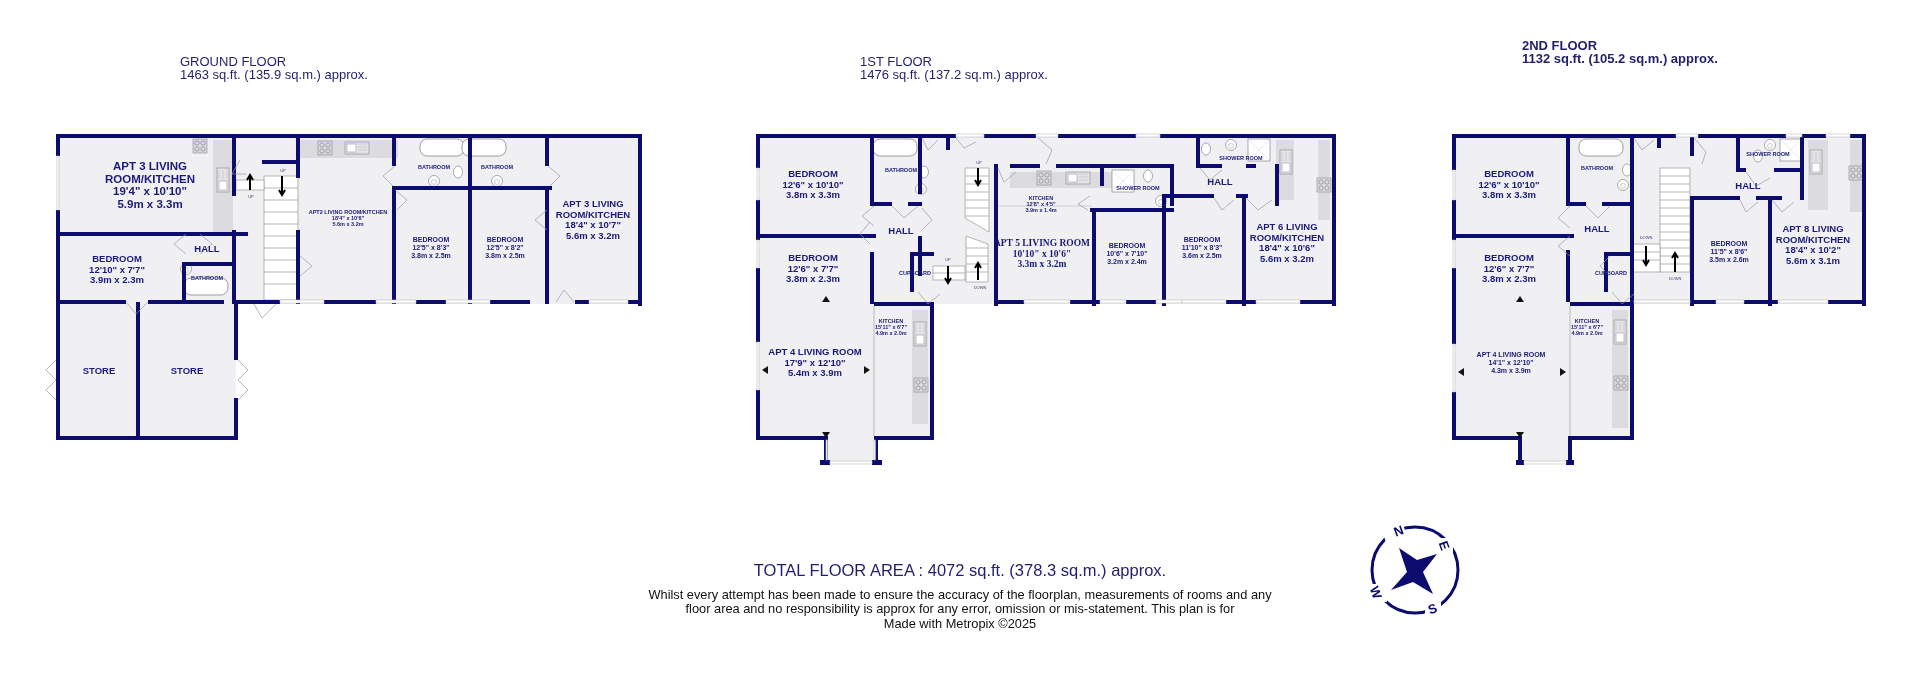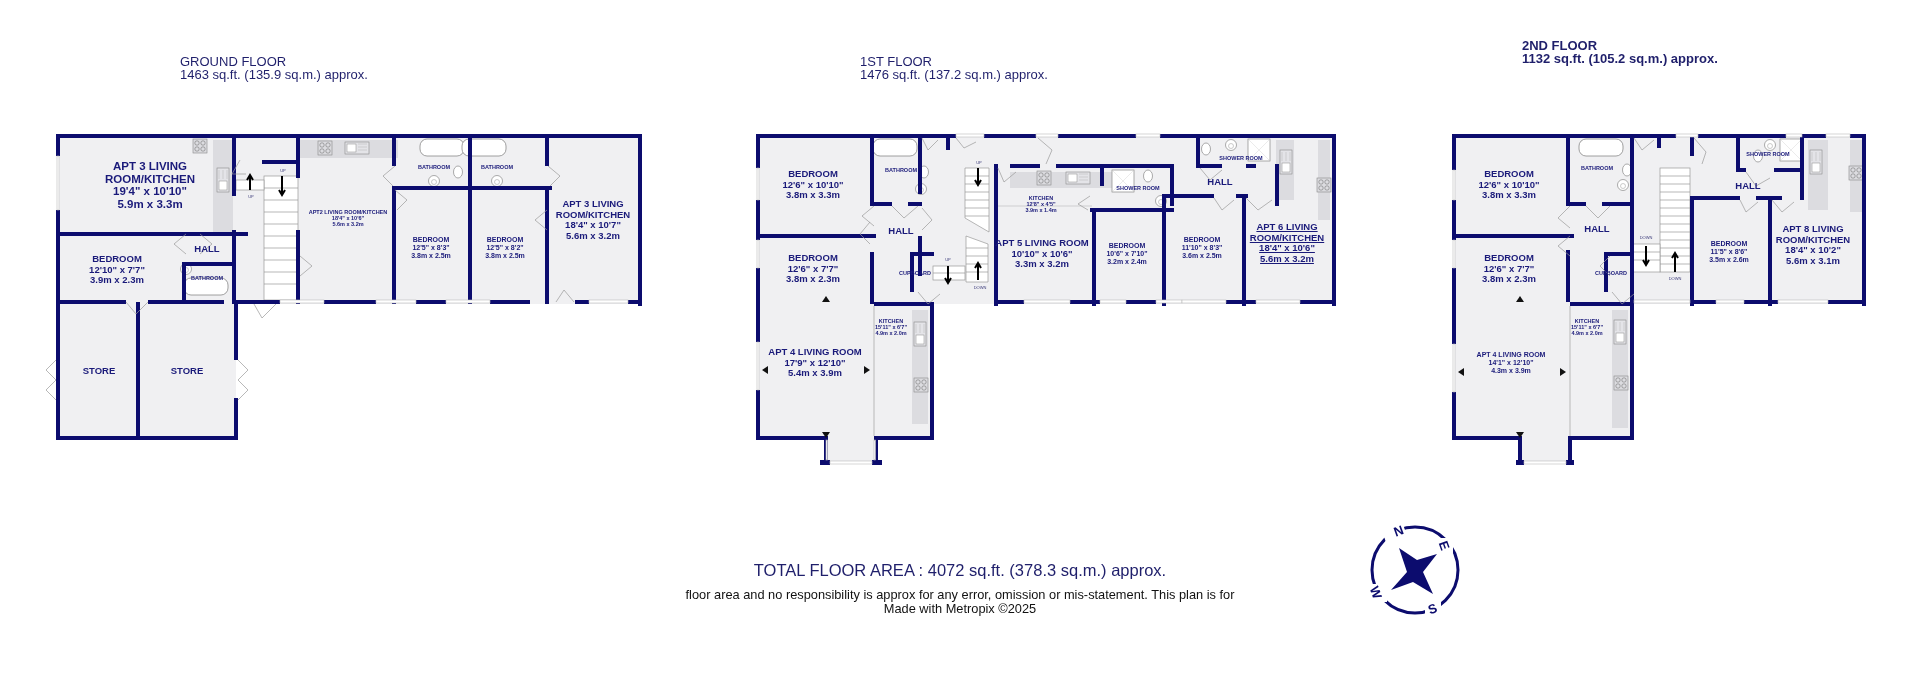--- a/index.html
+++ b/index.html
@@ -497,42 +497,42 @@
   <span class="dim">5.4m  x 3.9m</span>
 </div>
 <div class="room-label xs" style="left:1041px;top:204px;">
   <span class="name">KITCHEN</span>
   <span class="dim">12'8"  x 4'5"</span>
   <span class="dim">3.9m  x 1.4m</span>
 </div>
 <div class="room-label xs" style="left:1138px;top:188px;">
   <span class="name">SHOWER ROOM</span>
 </div>
-<div class="room-label md" style="left:1042px;top:254px;">
+<div class="room-label md" style="left:1042px;top:254px;font-family:Liberation Serif, serif;">
   <span class="name">APT 5 LIVING ROOM</span>
   <span class="dim">10'10"  x 10'6"</span>
   <span class="dim">3.3m  x 3.2m</span>
 </div>
 <div class="room-label sm" style="left:1127px;top:254px;">
   <span class="name">BEDROOM</span>
   <span class="dim">10'6"  x 7'10"</span>
   <span class="dim">3.2m  x 2.4m</span>
 </div>
 <div class="room-label sm" style="left:1202px;top:248px;">
   <span class="name">BEDROOM</span>
   <span class="dim">11'10"  x 8'3"</span>
   <span class="dim">3.6m  x 2.5m</span>
 </div>
 <div class="room-label xs" style="left:1241px;top:158px;">
   <span class="name">SHOWER ROOM</span>
 </div>
 <div class="room-label md" style="left:1220px;top:182px;">
   <span class="name">HALL</span>
 </div>
-<div class="room-label md" style="left:1287px;top:243px;text-decoration:underline;">
+<div class="room-label md" style="left:1287px;top:243px;">
   <span class="name">APT 6 LIVING</span>
   <span class="name">ROOM/KITCHEN</span>
   <span class="dim">18'4"  x 10'6"</span>
   <span class="dim">5.6m  x 3.2m</span>
 </div>
 <span class="tiny" style="left:979px;top:162px;">UP</span>
 <span class="tiny" style="left:948px;top:259px;">UP</span>
 <span class="tiny" style="left:980px;top:287px;">DOWN</span>
 
 <div class="room-label md" style="left:1509px;top:185px;">
@@ -579,20 +579,21 @@
   <span class="name">APT 8 LIVING</span>
   <span class="name">ROOM/KITCHEN</span>
   <span class="dim">18'4"  x 10'2"</span>
   <span class="dim">5.6m  x 3.1m</span>
 </div>
 <span class="tiny" style="left:1646px;top:237px;">DOWN</span>
 <span class="tiny" style="left:1675px;top:278px;">DOWN</span>
 
 <div id="total">TOTAL FLOOR AREA : 4072 sq.ft. (378.3 sq.m.) approx.</div>
 <div id="disclaimer">
+  <div>Whilst every attempt has been made to ensure the accuracy of the floorplan, measurements of rooms and any</div>
   <div>floor area and no responsibility is approx for any error, omission or mis-statement. This plan is for</div>
   <div>Made with Metropix ©2025</div>
 </div>
 
 <svg id="compass" width="100" height="100" viewBox="0 0 100 100">
   <circle cx="50" cy="50" r="43" fill="none" stroke="#0c0c6e" stroke-width="3"></circle>
   <rect x="18" y="4" width="22" height="16" fill="#fff" transform="rotate(-20 29 12)"></rect>
   <rect x="72" y="18" width="16" height="16" fill="#fff"></rect>
   <rect x="60" y="78" width="16" height="18" fill="#fff"></rect>
   <rect x="2" y="64" width="20" height="18" fill="#fff"></rect>

